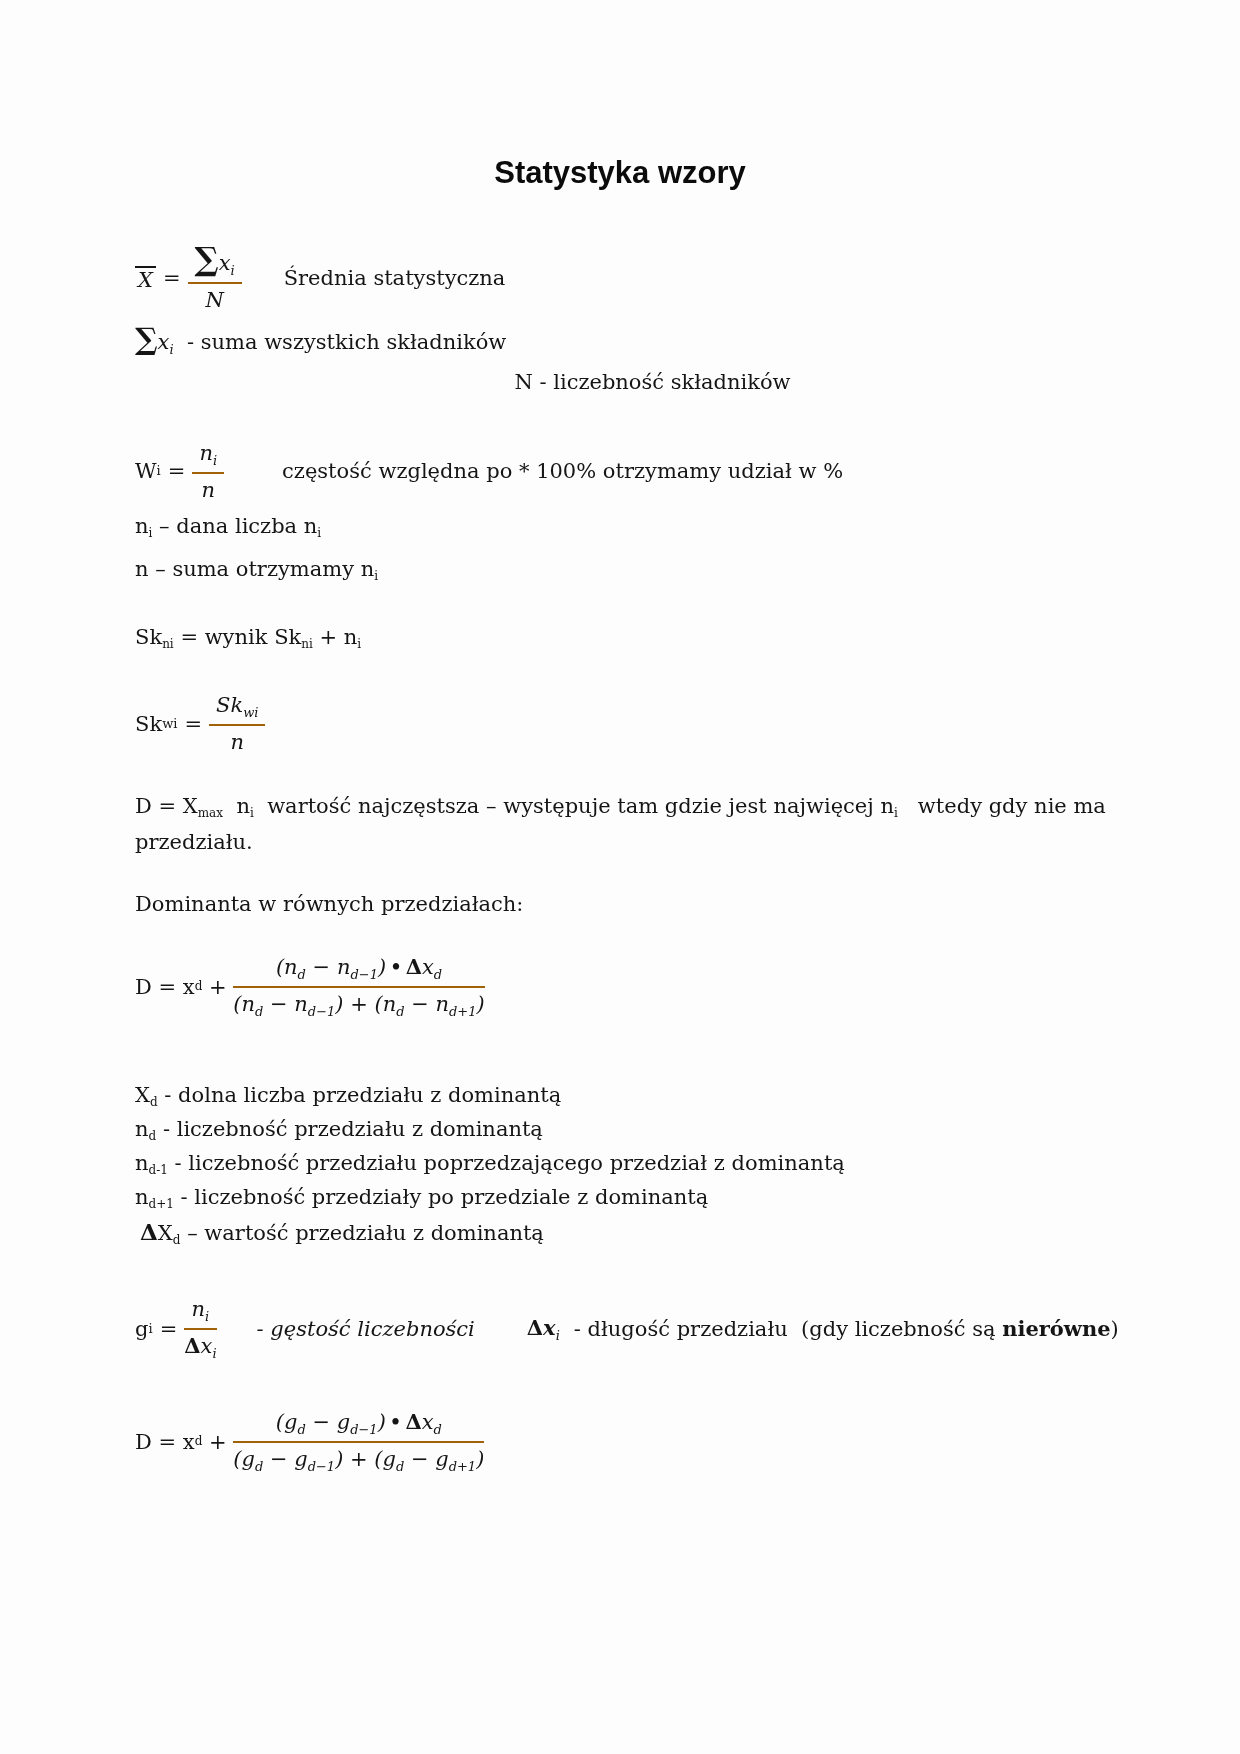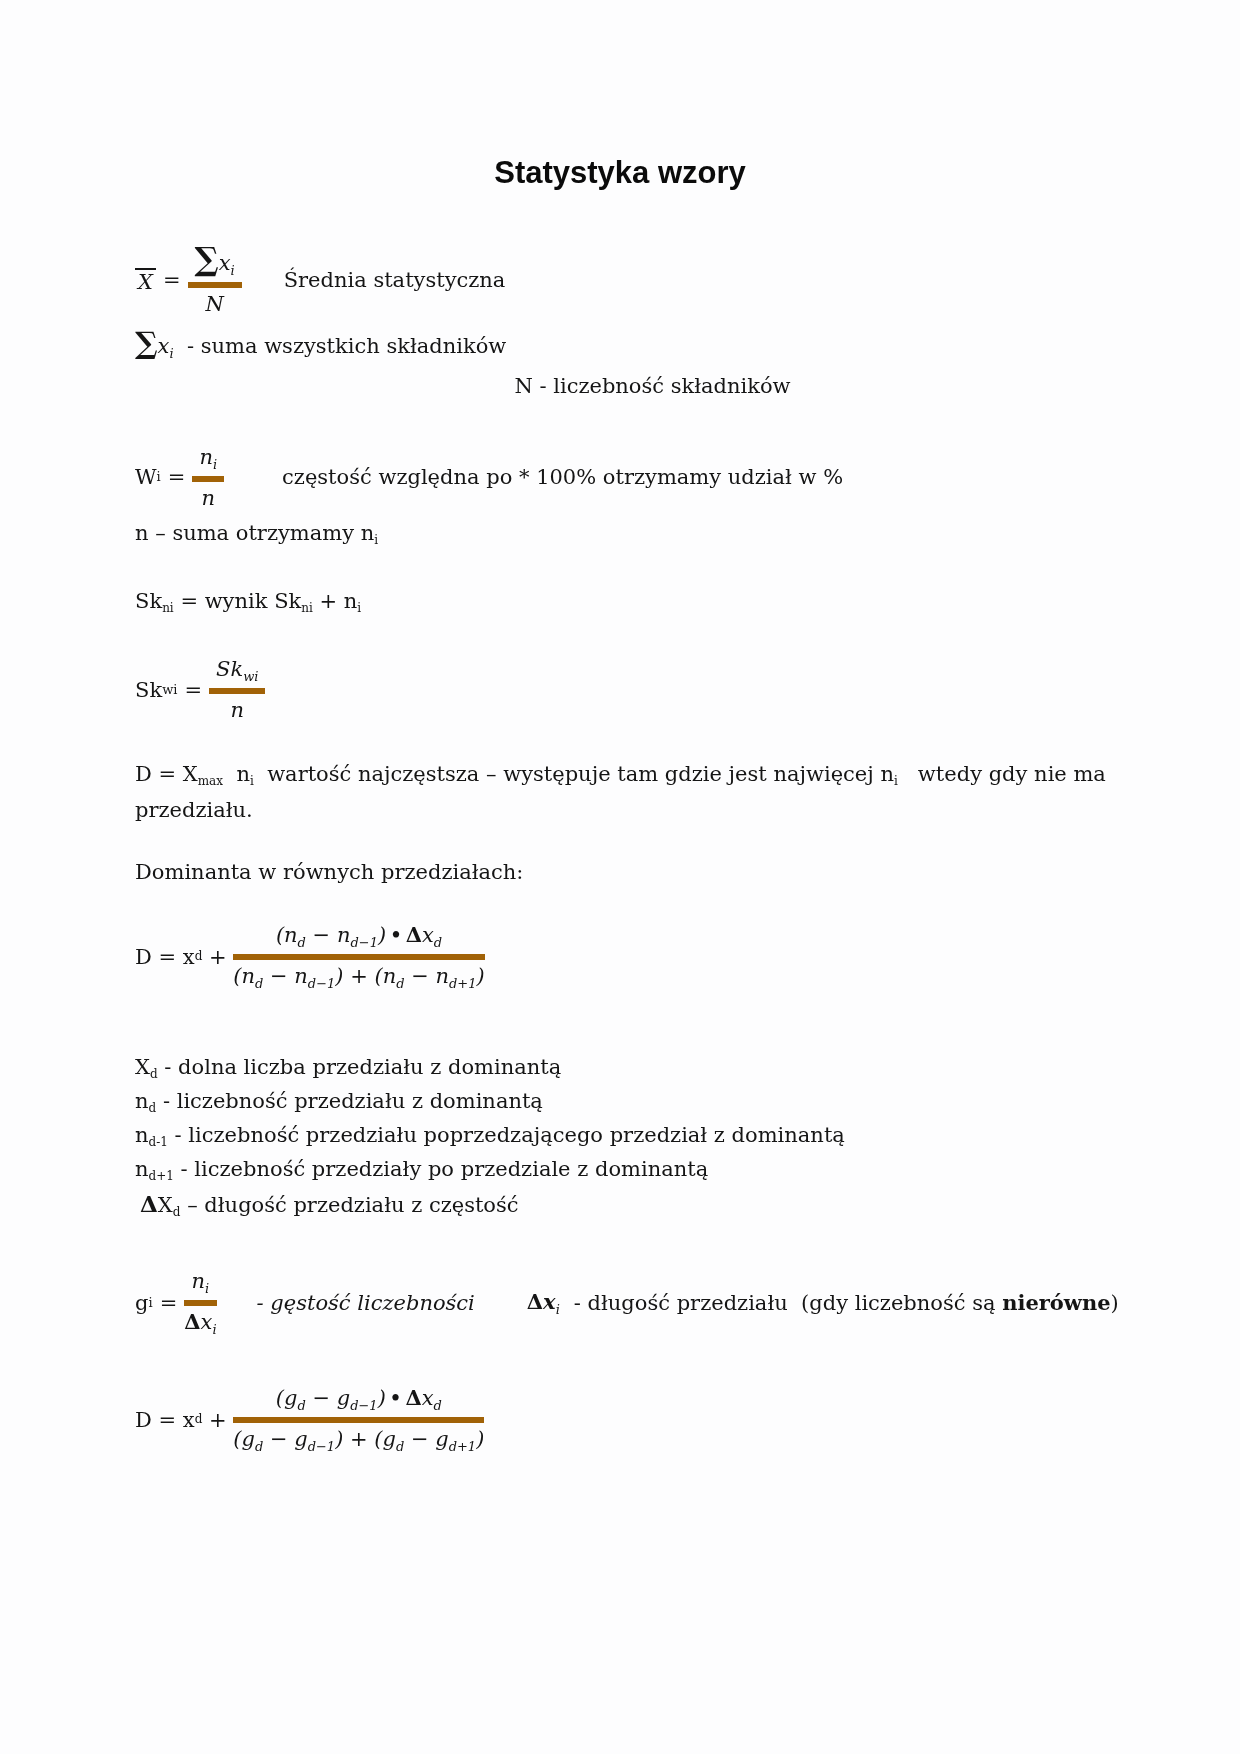--- a/index.html
+++ b/index.html
@@ -36,21 +36,21 @@
   .sigma { font-style:normal; font-weight:600; font-size:32px; line-height:1; }
   .sigma-sm { font-style:normal; font-weight:600; font-size:30px; line-height:1; }
   .xbar { display:inline-block; border-top:2px solid #151515; padding:1px 3px 0 3px; line-height:1.05; }
   .eq { margin:0 7px; font-style:normal; }
   .frac {
     display:inline-block;
     text-align:center;
     vertical-align:middle;
     font-family:"DejaVu Serif", serif;
   }
-  .fnum { display:block; border-bottom:6px solid #a16207; padding:0 7px 3px 7px; }
+  .fnum { display:block; border-bottom:2px solid #a16207; padding:0 7px 3px 7px; }
   .fden { display:block; padding-top:3px; }
   .cap { font-style:normal; }
   .dot { font-style:normal; font-weight:bold; font-size:18px; vertical-align:1px; margin:0 4px; }
   .dl { font-style:normal; font-weight:bold; }
   .dl-big { font-style:normal; font-weight:bold; font-size:23px; }
   .bold { font-weight:bold; }
   .bi { font-weight:bold; font-style:italic; }
   .mt52 { margin-top:52px; } .mt44 { margin-top:44px; }
   .mt42 { margin-top:42px; } .mt36 { margin-top:36px; }
   .mt34 { margin-top:34px; } .mt46 { margin-top:46px; }
@@ -86,20 +86,23 @@
       <span class="rm">W</span>
         <span class="sb">i</span>
       <span class="eq">=</span>
       <span class="frac">
         <span class="fnum"><span class="m">n</span><span class="m sb">i</span></span>
         <span class="fden m">n</span>
       </span>
       <span class="cap" style="margin-left:58px;">częstość względna po * 100% otrzymamy udział w %</span>
     </div>
 
+    <div class="text-line mt10">
+      <span>n</span><span class="sb2">i</span><span class="pw"> – dana liczba n</span><span class="sb2">i</span>
+    </div>
 
     <div class="text-line mt9">
       <span class="pw">n – suma otrzymamy n</span><span class="sb2">i</span>
     </div>
 
     <div class="text-line mt34">
       <span>Sk</span><span class="sb2">ni</span><span class="pw"> = wynik Sk</span><span class="sb2">ni</span><span class="pw"> + n</span><span class="sb2">i</span>
     </div>
 
     <div class="row mt34">
@@ -126,21 +129,21 @@
         <span class="fnum"><span class="pw">(n</span><span class="sb">d</span><span class="pw"> − n</span><span class="sb">d−1</span><span class="pw">)</span><span class="dot">•</span><span class="dl">Δ</span><span>x</span><span class="sb">d</span></span>
         <span class="fden"><span class="pw">(n</span><span class="sb">d</span><span class="pw"> − n</span><span class="sb">d−1</span><span class="pw">) + (n</span><span class="sb">d</span><span class="pw"> − n</span><span class="sb">d+1</span><span class="pw">)</span></span>
       </span>
     </div>
 
     <div class="mt62">
       <div class="text-line"><span>X</span><span class="sb2">d</span><span class="pw"> - dolna liczba przedziału z dominantą</span></div>
       <div class="text-line"><span>n</span><span class="sb2">d</span><span class="pw"> - liczebność przedziału z dominantą</span></div>
       <div class="text-line"><span>n</span><span class="sb2">d-1</span><span class="pw"> - liczebność przedziału poprzedzającego przedział z dominantą</span></div>
       <div class="text-line"><span>n</span><span class="sb2">d+1</span><span class="pw"> - liczebność przedziały po przedziale z dominantą</span></div>
-      <div class="text-line" style="padding-left:5px;"><span class="dl-big">Δ</span><span>X</span><span class="sb2">d</span><span class="pw"> – długość przedziału z częstość</span></div>
+      <div class="text-line" style="padding-left:5px;"><span class="dl-big">Δ</span><span>X</span><span class="sb2">d</span><span class="pw"> – wartość przedziału z dominantą</span></div>
     </div>
 
     <div class="row mt42">
       <span class="rm">g</span>
         <span class="sb">i</span>
       <span class="eq">=</span>
       <span class="frac">
         <span class="fnum"><span class="m">n</span><span class="m sb">i</span></span>
         <span class="fden"><span class="dl">Δ</span><span class="m">x</span><span class="m sb">i</span></span>
       </span>

